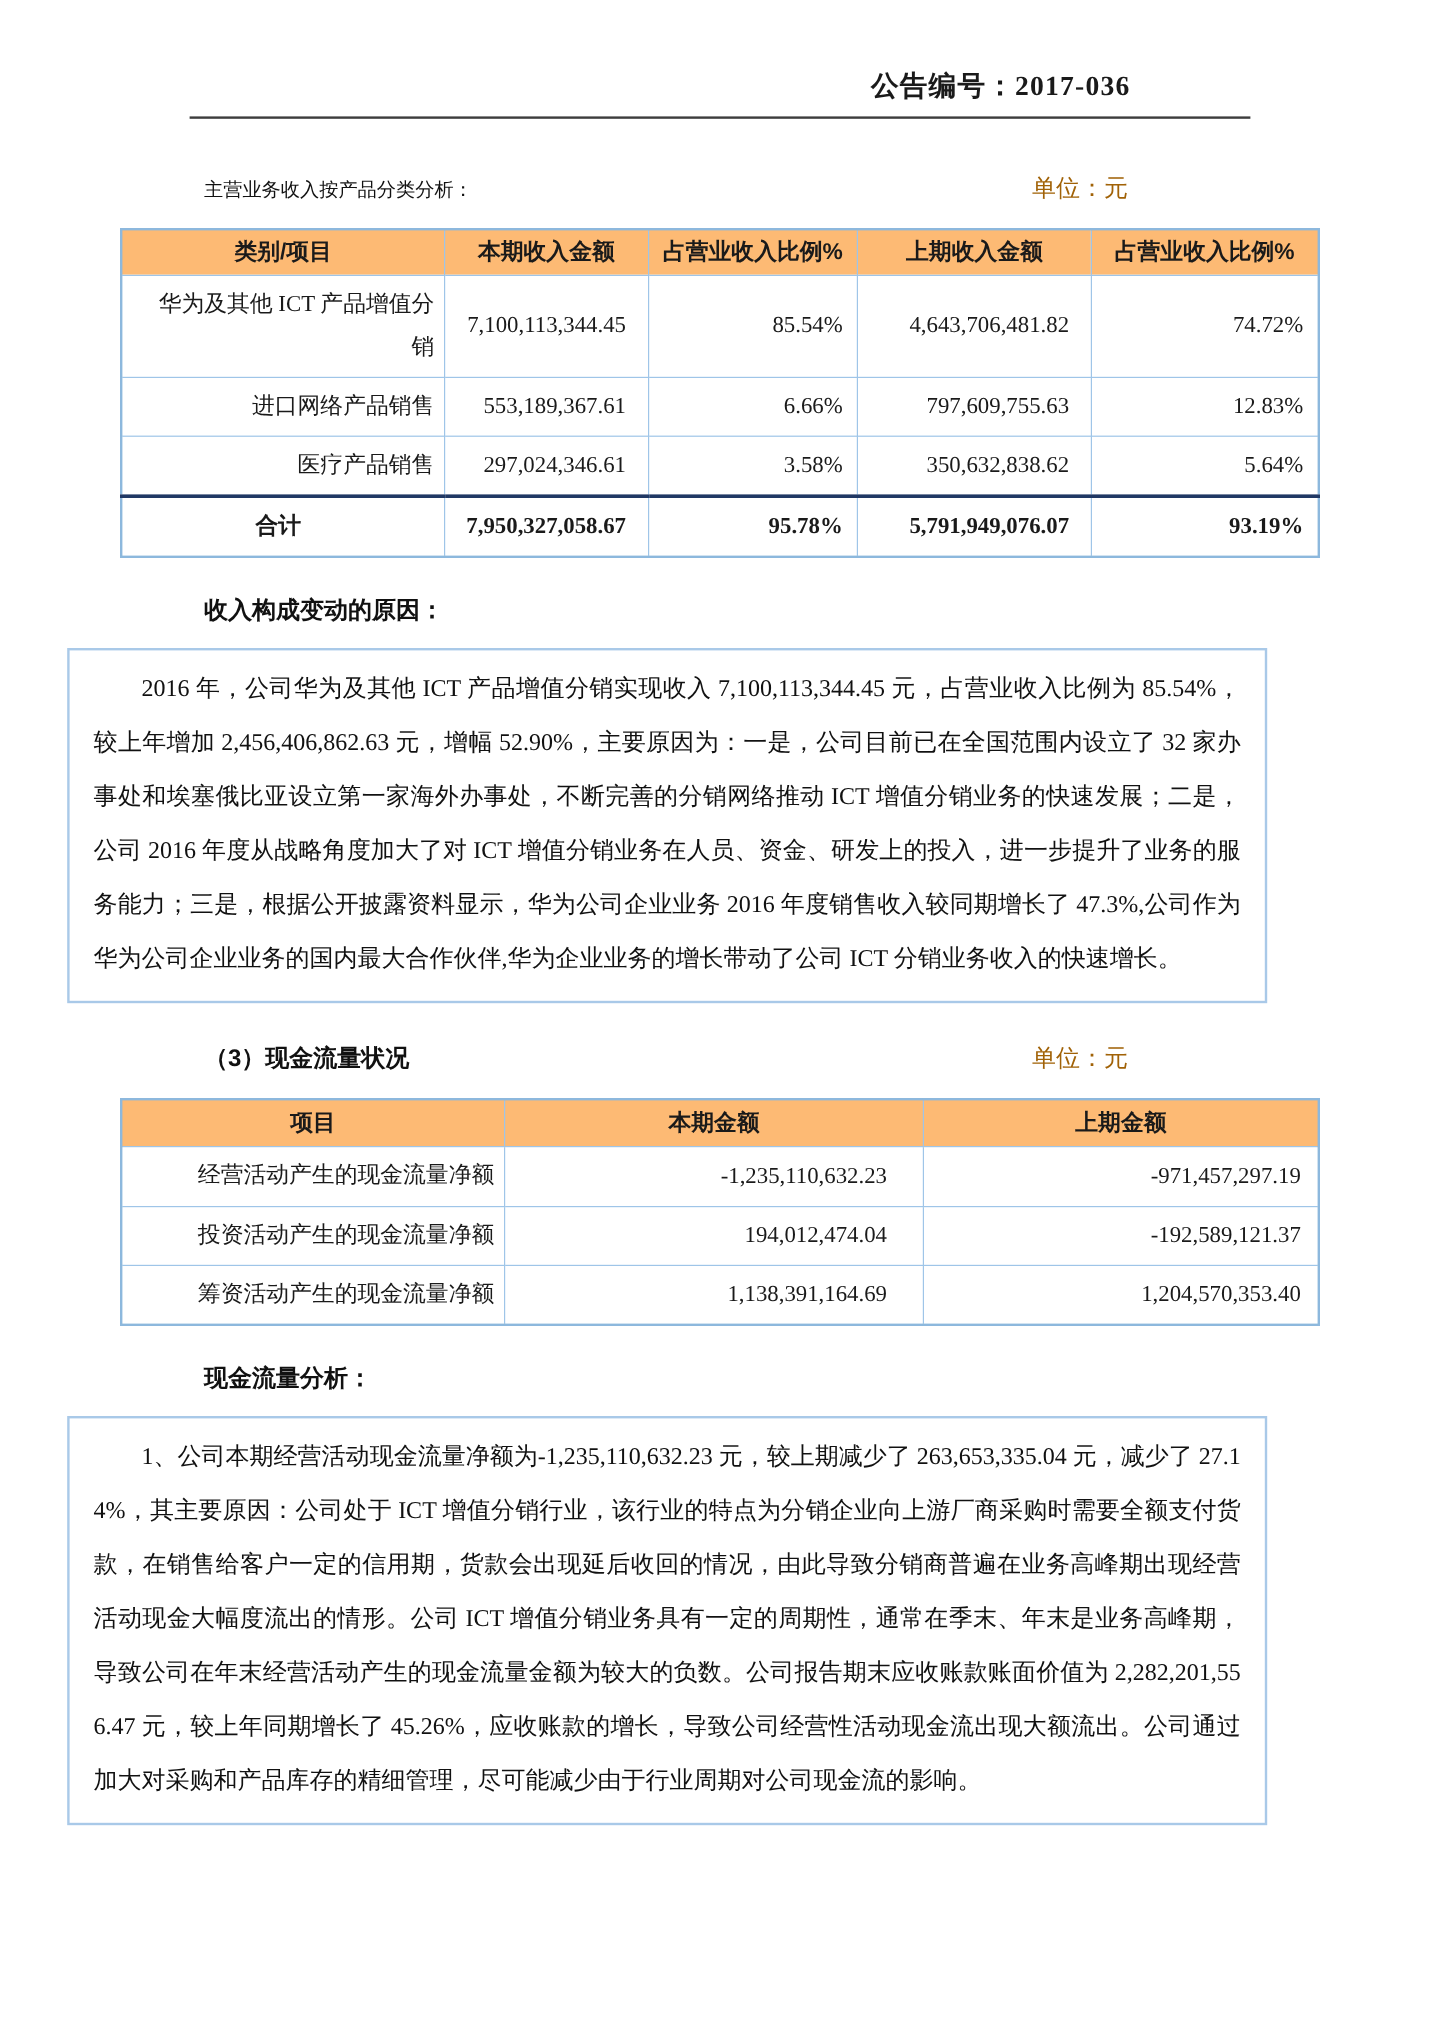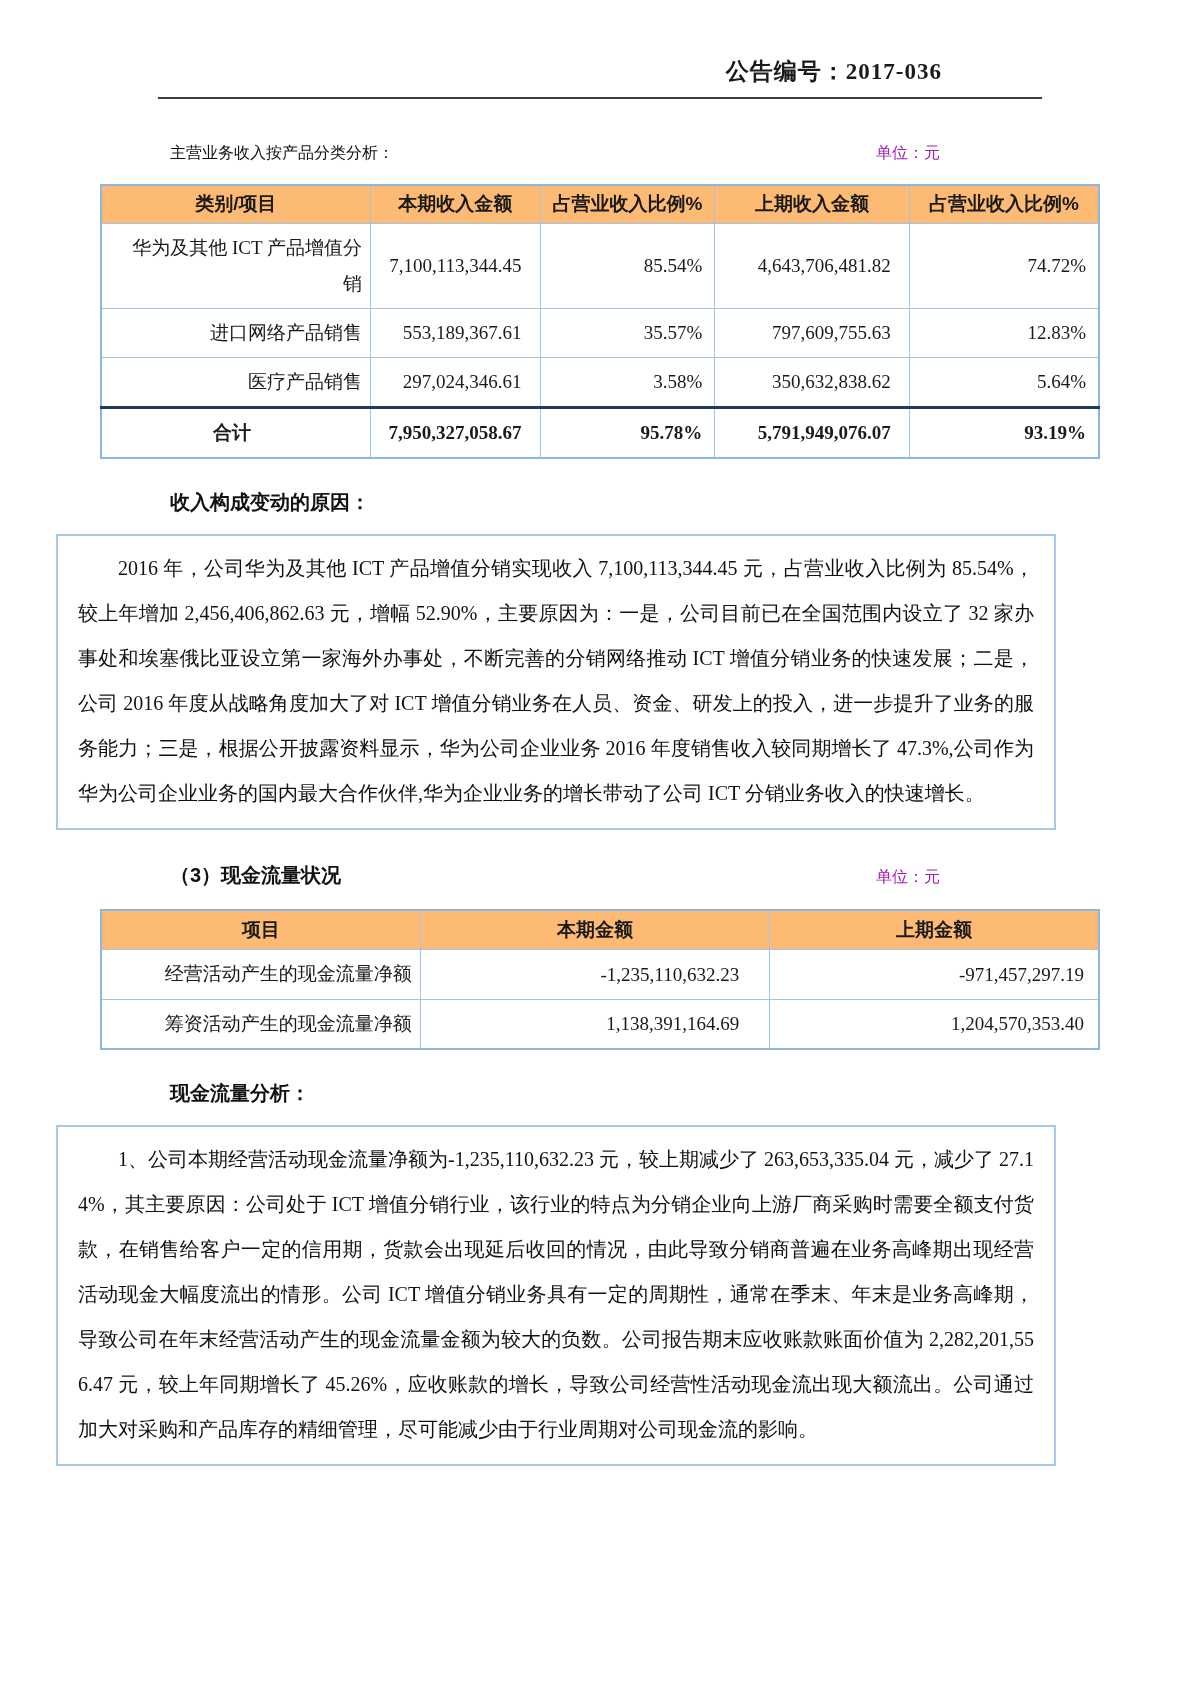--- a/index.html
+++ b/index.html
@@ -34,21 +34,21 @@
     align-items: baseline;
     margin: 44px 260px 0 170px;
     font-size: 20px;
   }
   .title-row .sec-title { font-size: 16px; color: #111; }
   .title-row .sec-title.bold {
     font-weight: bold;
     font-family: "Liberation Sans", "DejaVu Sans", sans-serif;
     font-size: 20px;
   }
-  .unit-label { font-size: 16px; color: #a21caf; }
+  .unit-label { font-size: 20px; color: #a16207; }
   
   table.tbl {
     width: 1000px;
     margin: 20px 100px 0 100px;
     border-collapse: collapse;
     table-layout: fixed;
     border: 2px solid #8db8dd;
     font-size: 19px;
   }
   table.tbl th, table.tbl td {
@@ -138,21 +138,21 @@
       <tr class="row-tall">
         <td class="cell-label">华为及其他 ICT 产品增值分销</td>
         <td class="cell-num">7,100,113,344.45</td>
         <td class="cell-pct">85.54%</td>
         <td class="cell-num">4,643,706,481.82</td>
         <td class="cell-pct">74.72%</td>
       </tr>
       <tr>
         <td class="cell-label">进口网络产品销售</td>
         <td class="cell-num">553,189,367.61</td>
-        <td class="cell-pct">35.57%</td>
+        <td class="cell-pct">6.66%</td>
         <td class="cell-num">797,609,755.63</td>
         <td class="cell-pct">12.83%</td>
       </tr>
       <tr>
         <td class="cell-label">医疗产品销售</td>
         <td class="cell-num">297,024,346.61</td>
         <td class="cell-pct">3.58%</td>
         <td class="cell-num">350,632,838.62</td>
         <td class="cell-pct">5.64%</td>
       </tr>
@@ -189,20 +189,25 @@
         <th>上期金额</th>
       </tr>
     </thead>
     <tbody>
       <tr>
         <td class="cell-label">经营活动产生的现金流量净额</td>
         <td class="cell-num">-1,235,110,632.23</td>
         <td class="cell-num-last">-971,457,297.19</td>
       </tr>
       <tr>
+        <td class="cell-label">投资活动产生的现金流量净额</td>
+        <td class="cell-num">194,012,474.04</td>
+        <td class="cell-num-last">-192,589,121.37</td>
+      </tr>
+      <tr>
         <td class="cell-label">筹资活动产生的现金流量净额</td>
         <td class="cell-num">1,138,391,164.69</td>
         <td class="cell-num-last">1,204,570,353.40</td>
       </tr>
     </tbody>
   </table>
 
   <div class="para-heading">现金流量分析：</div>
   <div class="text-box">
     <p>1、公司本期经营活动现金流量净额为-1,235,110,632.23 元，较上期减少了 263,653,335.04 元，减少了 27.14%，其主要原因：公司处于 ICT 增值分销行业，该行业的特点为分销企业向上游厂商采购时需要全额支付货款，在销售给客户一定的信用期，货款会出现延后收回的情况，由此导致分销商普遍在业务高峰期出现经营活动现金大幅度流出的情形。公司 ICT 增值分销业务具有一定的周期性，通常在季末、年末是业务高峰期，导致公司在年末经营活动产生的现金流量金额为较大的负数。公司报告期末应收账款账面价值为 2,282,201,556.47 元，较上年同期增长了 45.26%，应收账款的增长，导致公司经营性活动现金流出现大额流出。公司通过加大对采购和产品库存的精细管理，尽可能减少由于行业周期对公司现金流的影响。</p>

